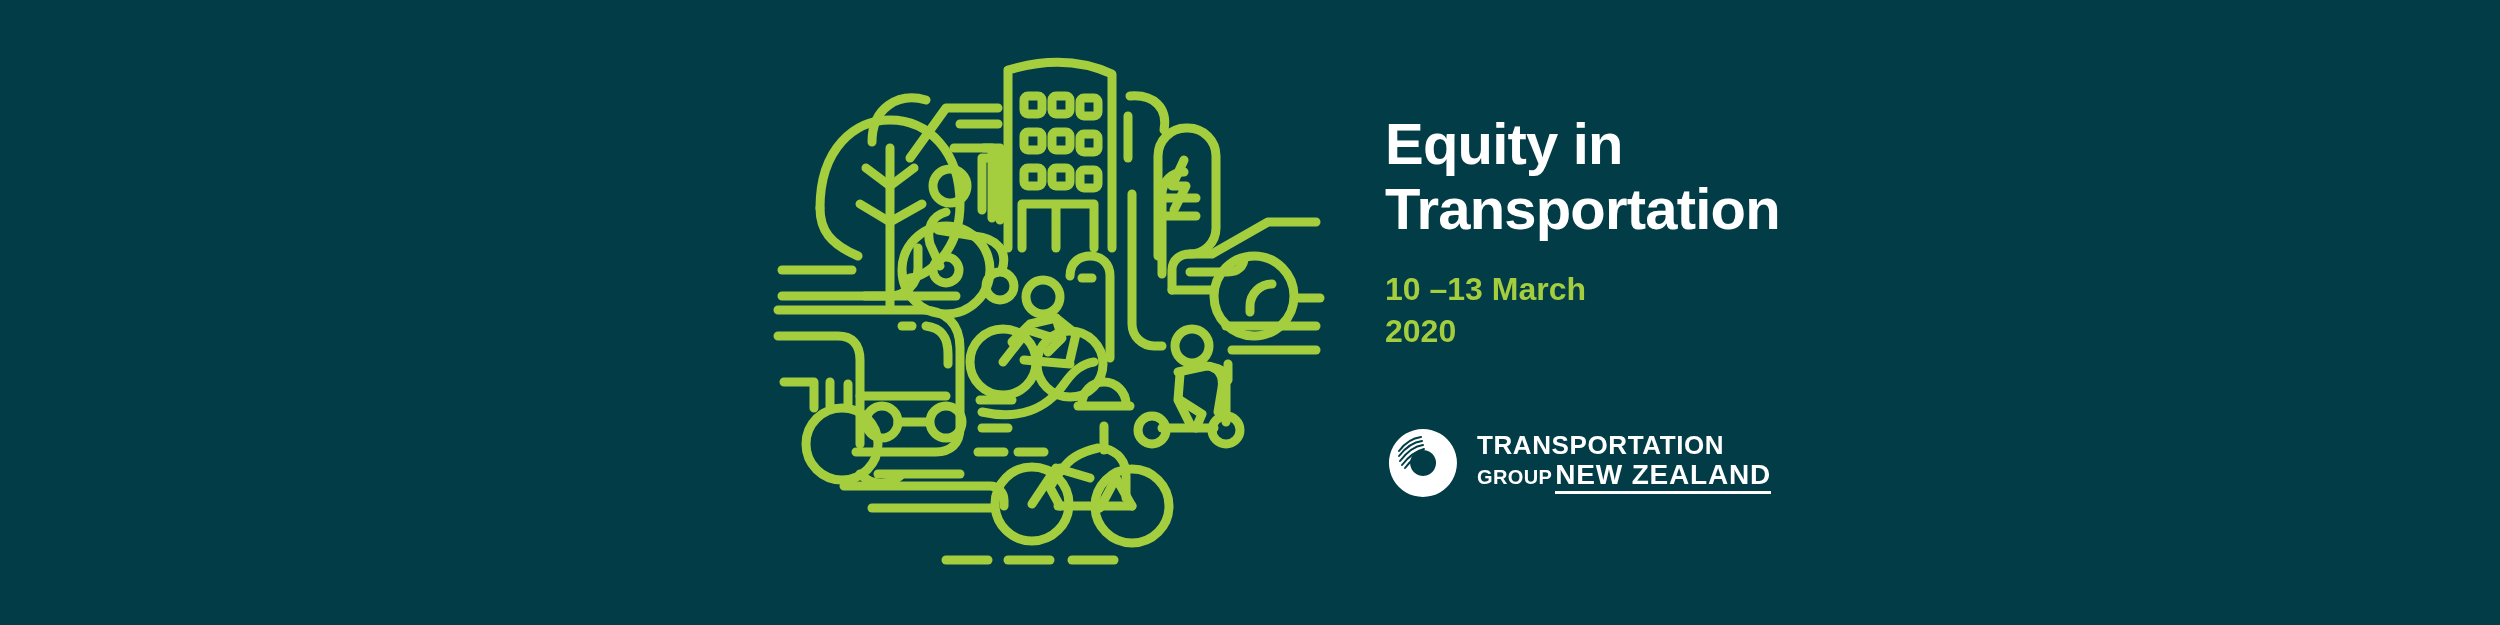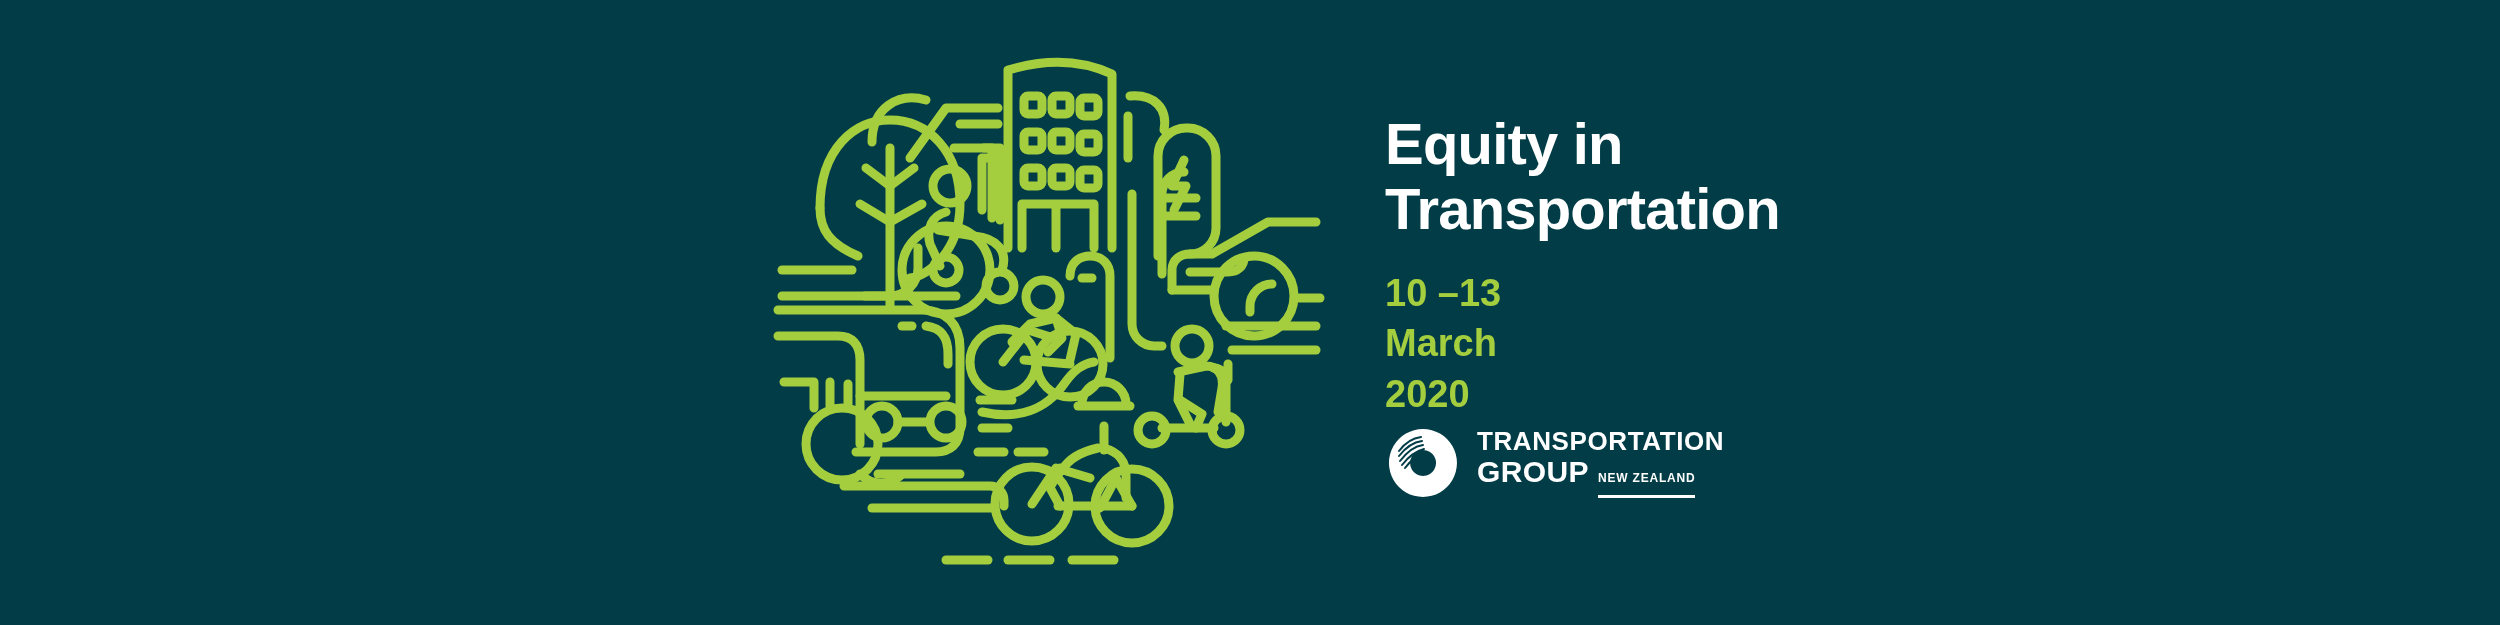--- a/index.html
+++ b/index.html
@@ -51,21 +51,21 @@
     letter-spacing: -0.8px;
     white-space: pre-line;
   }
 
   #details {
     margin-top: 26px;
     display: flex;
     align-items: flex-start;
   }
   .detail-col {
-    font-size: 38px;
+    font-size: 32px;
     line-height: 1.33;
     color: #a5ce3f;
     white-space: pre-line;
   }
   #date-col {
     width: 235px;
     font-weight: bold;
     letter-spacing: 0px;
   }
   #venue-col {
@@ -99,29 +99,29 @@
     font-size: 26px;
     letter-spacing: 0.6px;
     line-height: 1.06;
   }
   #logo-line2 {
     display: flex;
     align-items: baseline;
     line-height: 1.06;
   }
   #logo-group {
-    font-size: 30px;
+    font-size: 20px;
     letter-spacing: 0.4px;
   }
   #logo-nz {
-    font-size: 12px;
+    font-size: 28px;
     letter-spacing: 0.8px;
-    margin-left: 9px;
+    margin-left: 3px;
     border-bottom: 3px solid #ffffff;
-    padding-bottom: 10px;
+    padding-bottom: 1px;
   }
 </style>
 </head>
 <body>
 
 <div id="banner">
 
   <div id="illustration">
     <svg viewBox="0 0 600 600" xmlns="http://www.w3.org/2000/svg" fill="none" stroke="#a5ce3f" stroke-width="9" stroke-linecap="round" stroke-linejoin="round">
 

